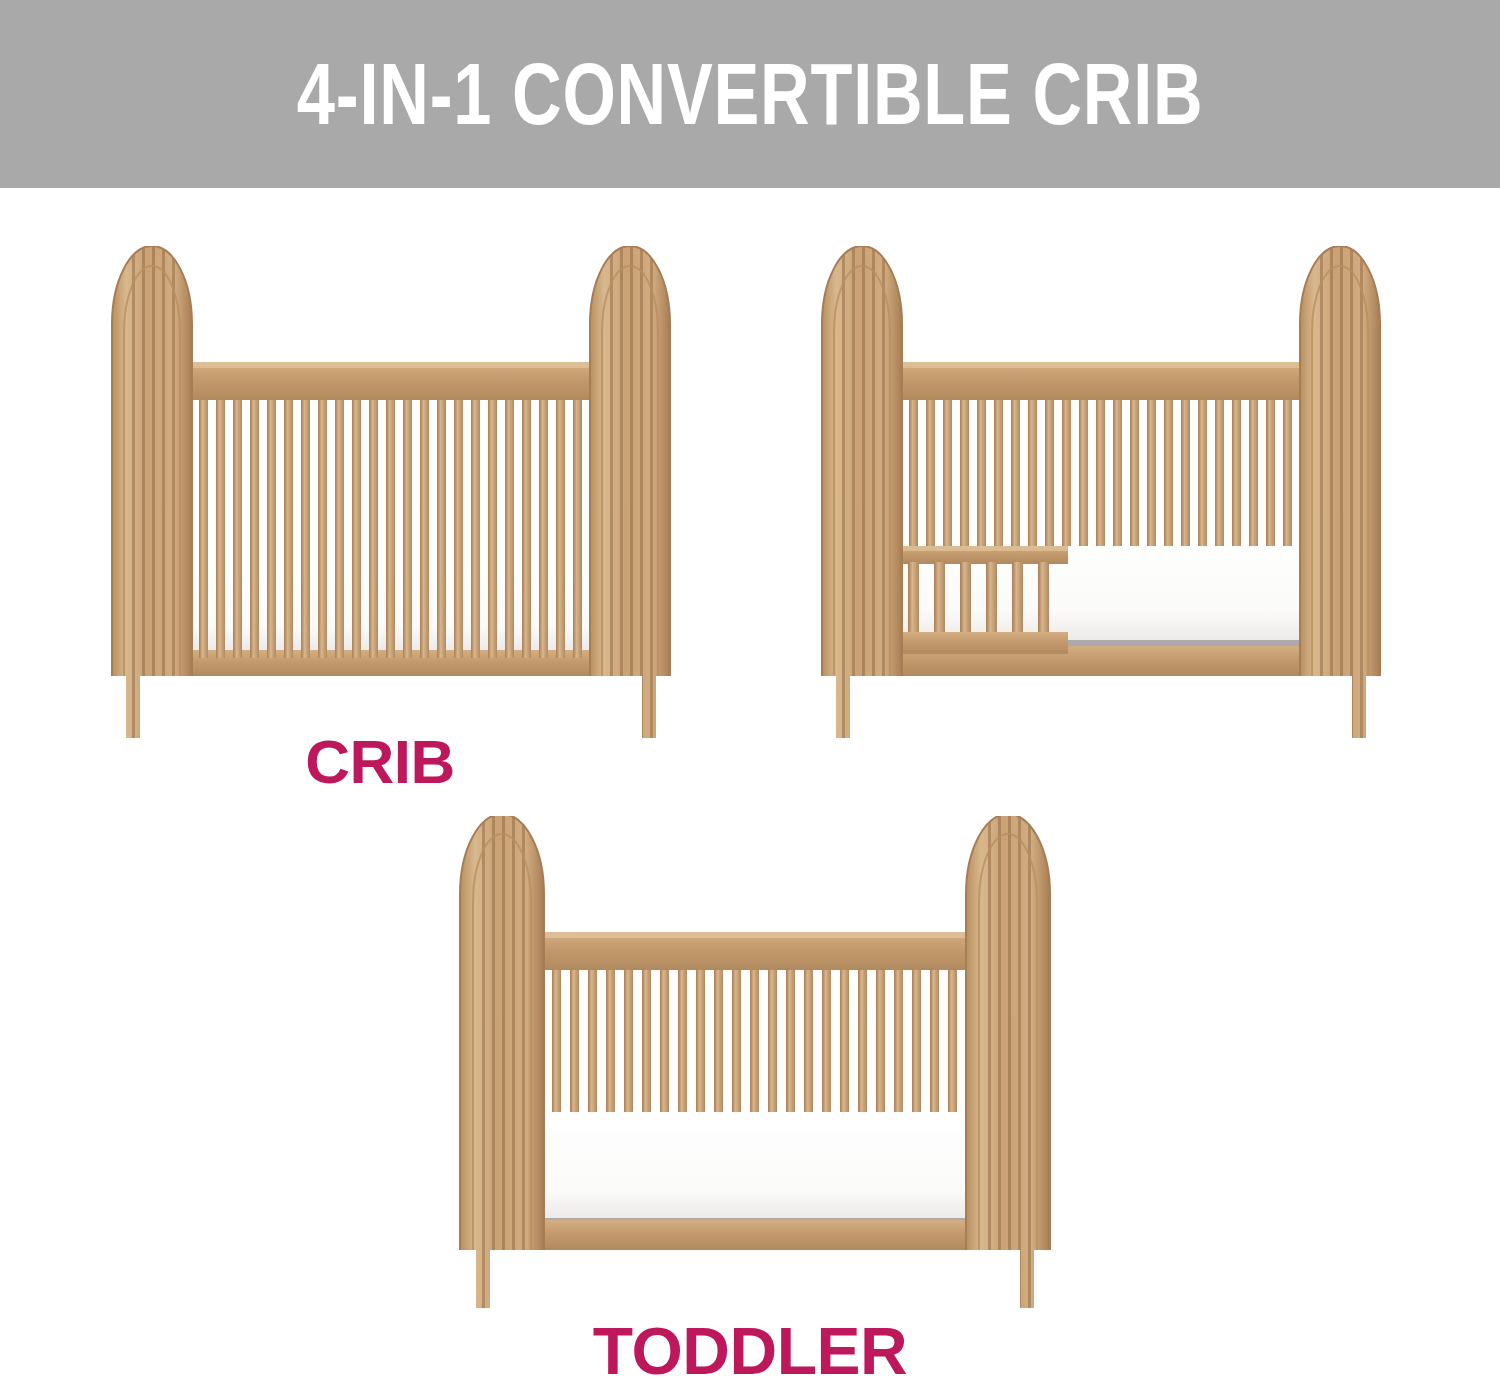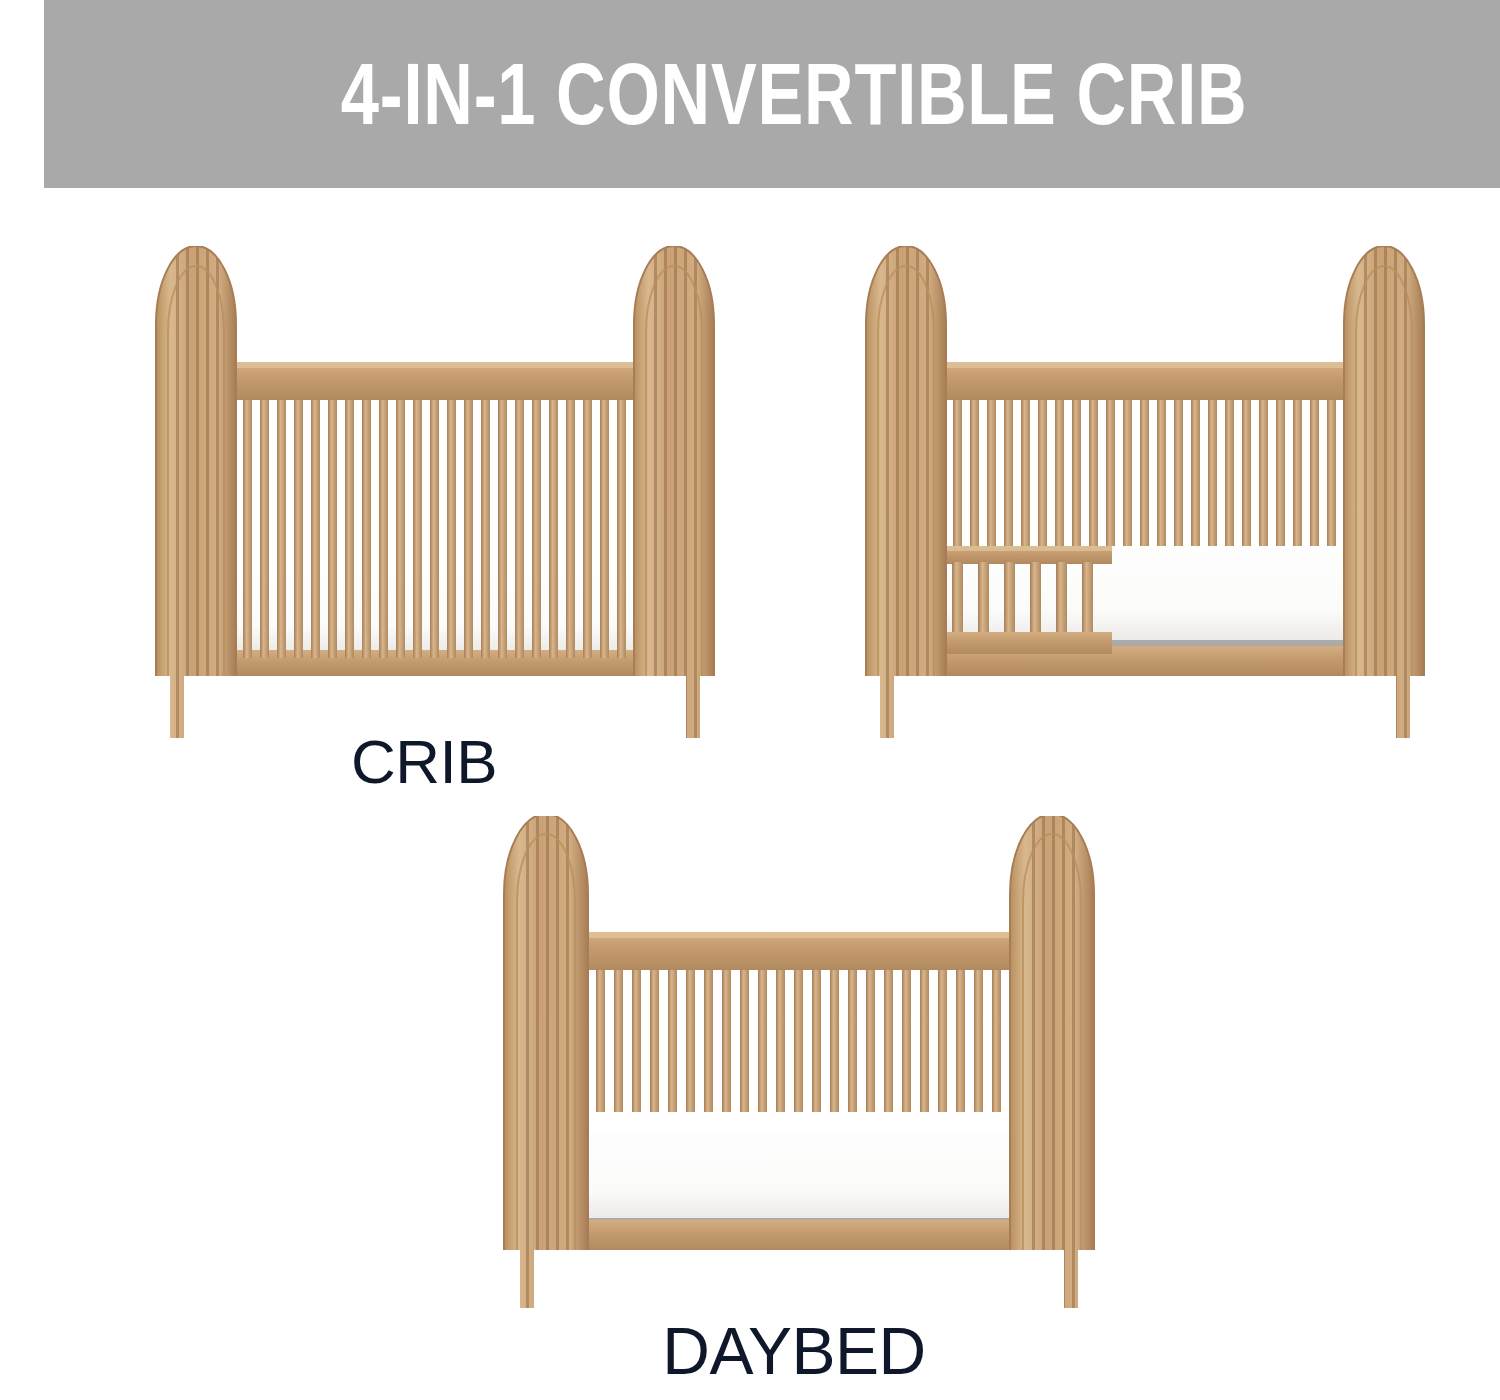--- a/index.html
+++ b/index.html
@@ -10,21 +10,20 @@
     background: #ffffff;
     font-family: "Liberation Sans", sans-serif;
     overflow: hidden;
   }
 
   #page {
     position: relative;
     width: 1364px;
     height: 1400px;
     background: #ffffff;
-    margin-left: 44px;
   }
 
   
   #banner {
     position: absolute;
     left: 0; top: 0;
     width: 1500px;
     height: 188px;
     background: #a9a9a9;
     display: flex;
@@ -40,23 +39,23 @@
     line-height: 1;
     transform: scaleX(0.78);
     transform-origin: center center;
     white-space: nowrap;
     text-align: center;
   }
 
   
   .prod-label {
     position: absolute;
-    color: #0f172a;
+    color: #be185d;
     font-family: "Liberation Sans", sans-serif;
-    font-weight: 400;
+    font-weight: 700;
     font-size: 62px;
     line-height: 1;
     white-space: nowrap;
     letter-spacing: -0.5px;
   }
   #label-crib { left: 0; top: 731px; width: 760px; text-align: center; }
   #label-toddler { left: 740px; top: 731px; width: 760px; text-align: center; }
   #label-daybed { left: 0; top: 1318px; width: 1500px; text-align: center; font-size: 66px; }
 
   
@@ -374,15 +373,15 @@
 
       <rect x="0" y="434" width="24" height="58" fill="#ffffff"></rect>
       <rect x="38" y="434" width="530" height="58" fill="#ffffff"></rect>
       <rect x="582" y="434" width="24" height="58" fill="#ffffff"></rect>
     </svg>
   </div>
 
   <div class="prod-label" id="label-crib">CRIB</div>
 
 
-  <div class="prod-label" id="label-daybed">DAYBED</div>
+  <div class="prod-label" id="label-daybed">TODDLER</div>
 
 </div>
 
 </body></html>

